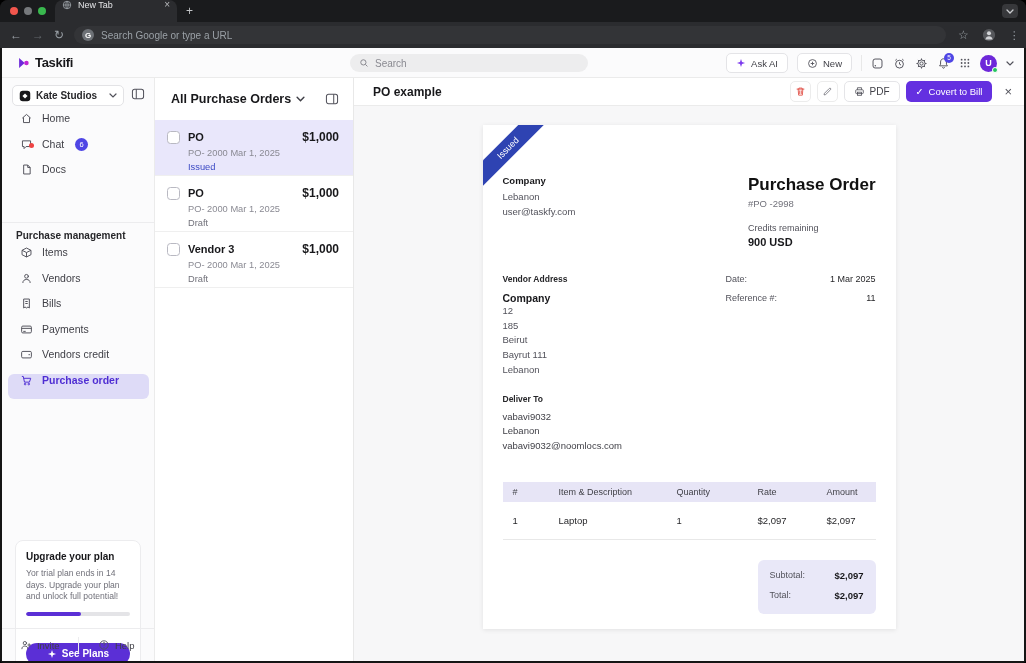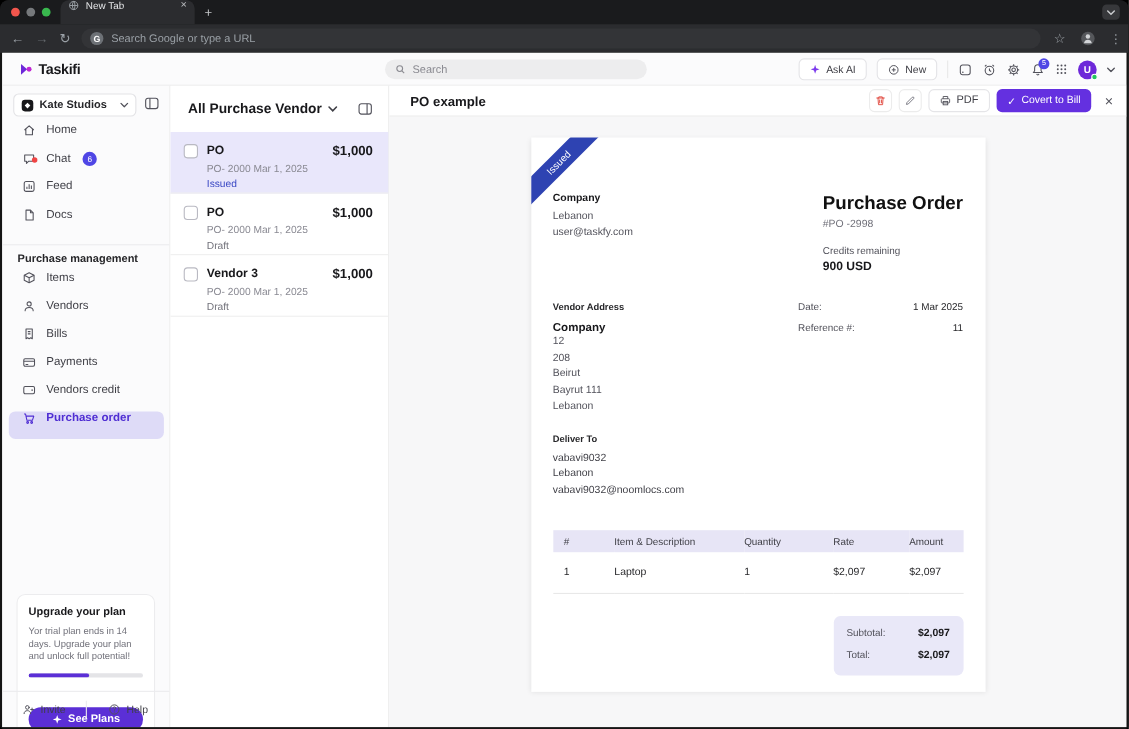--- a/index.html
+++ b/index.html
@@ -305,29 +305,20 @@
             <svg width="13" height="13" viewBox="0 0 16 16" fill="none" stroke="currentColor" stroke-width="1.2" stroke-linejoin="round">
                 <path d="M3 3.5 H13 V10.5 H7.5 L5 13 V10.5 H3 Z"></path>
               </svg>
           </span>
           <span class="chat-dot"></span>
           <span>Chat</span>
           <span class="chat-badge">6</span>
         </div>
         <div class="nav-item">
           <span class="ic">
-            <svg width="13" height="13" viewBox="0 0 16 16" fill="none" stroke="currentColor" stroke-width="1.2">
-                <rect x="2.5" y="2.5" width="11" height="11" rx="2"></rect>
-                <path d="M5.5 10.8 V8.3 M8 10.8 V5.6 M10.5 10.8 V7"></path>
-              </svg>
-          </span>
-          <span>Feed</span>
-        </div>
-        <div class="nav-item">
-          <span class="ic">
             <svg width="13" height="13" viewBox="0 0 16 16" fill="none" stroke="currentColor" stroke-width="1.2" stroke-linejoin="round">
                 <path d="M4.5 2.5 H9.5 L12.5 5.5 V13.5 H4.5 Z"></path>
                 <path d="M9.5 2.5 V5.5 H12.5"></path>
               </svg>
           </span>
           <span>Docs</span>
         </div>
       </div>
 
       <div class="side-divider"></div>
@@ -428,21 +419,21 @@
               </svg>
           </span>
           <span>Help</span>
         </div>
       </div>
     </div>
 
     <div class="listpanel">
       <div class="lp-header">
         <span class="lp-title">
-          <span>All Purchase Vendor</span>
+          <span>All Purchase Orders</span>
           <svg width="9" height="6" viewBox="0 0 8 5" fill="none" stroke="#3f3f46" stroke-width="1.3" stroke-linecap="round">
               <polyline points="1,1 4,4 7,1"></polyline>
             </svg>
         </span>
         <span class="lp-panel-ic ic">
           <svg width="14" height="12" viewBox="0 0 16 14" fill="none" stroke="currentColor" stroke-width="1.2">
               <rect x="1.5" y="1.5" width="13" height="11" rx="2.5"></rect>
               <line x1="10" y1="1.5" x2="10" y2="12.5"></line>
             </svg>
         </span>
@@ -525,21 +516,21 @@
               <div class="credits-lbl">Credits remaining</div>
               <div class="credits-val">900 USD</div>
             </div>
           </div>
 
           <div class="doc-mid">
             <div>
               <div class="lbl-xs">Vendor Address</div>
               <div class="vendor-name">Company</div>
               <div class="muted-line">12</div>
-              <div class="muted-line">208</div>
+              <div class="muted-line">185</div>
               <div class="muted-line">Beirut</div>
               <div class="muted-line">Bayrut 111</div>
               <div class="muted-line">Lebanon</div>
             </div>
             <div class="meta-table">
               <div class="meta-row">
                 <span class="meta-lbl">Date:</span>
                 <span class="meta-val">1 Mar 2025</span>
               </div>
               <div class="meta-row">

